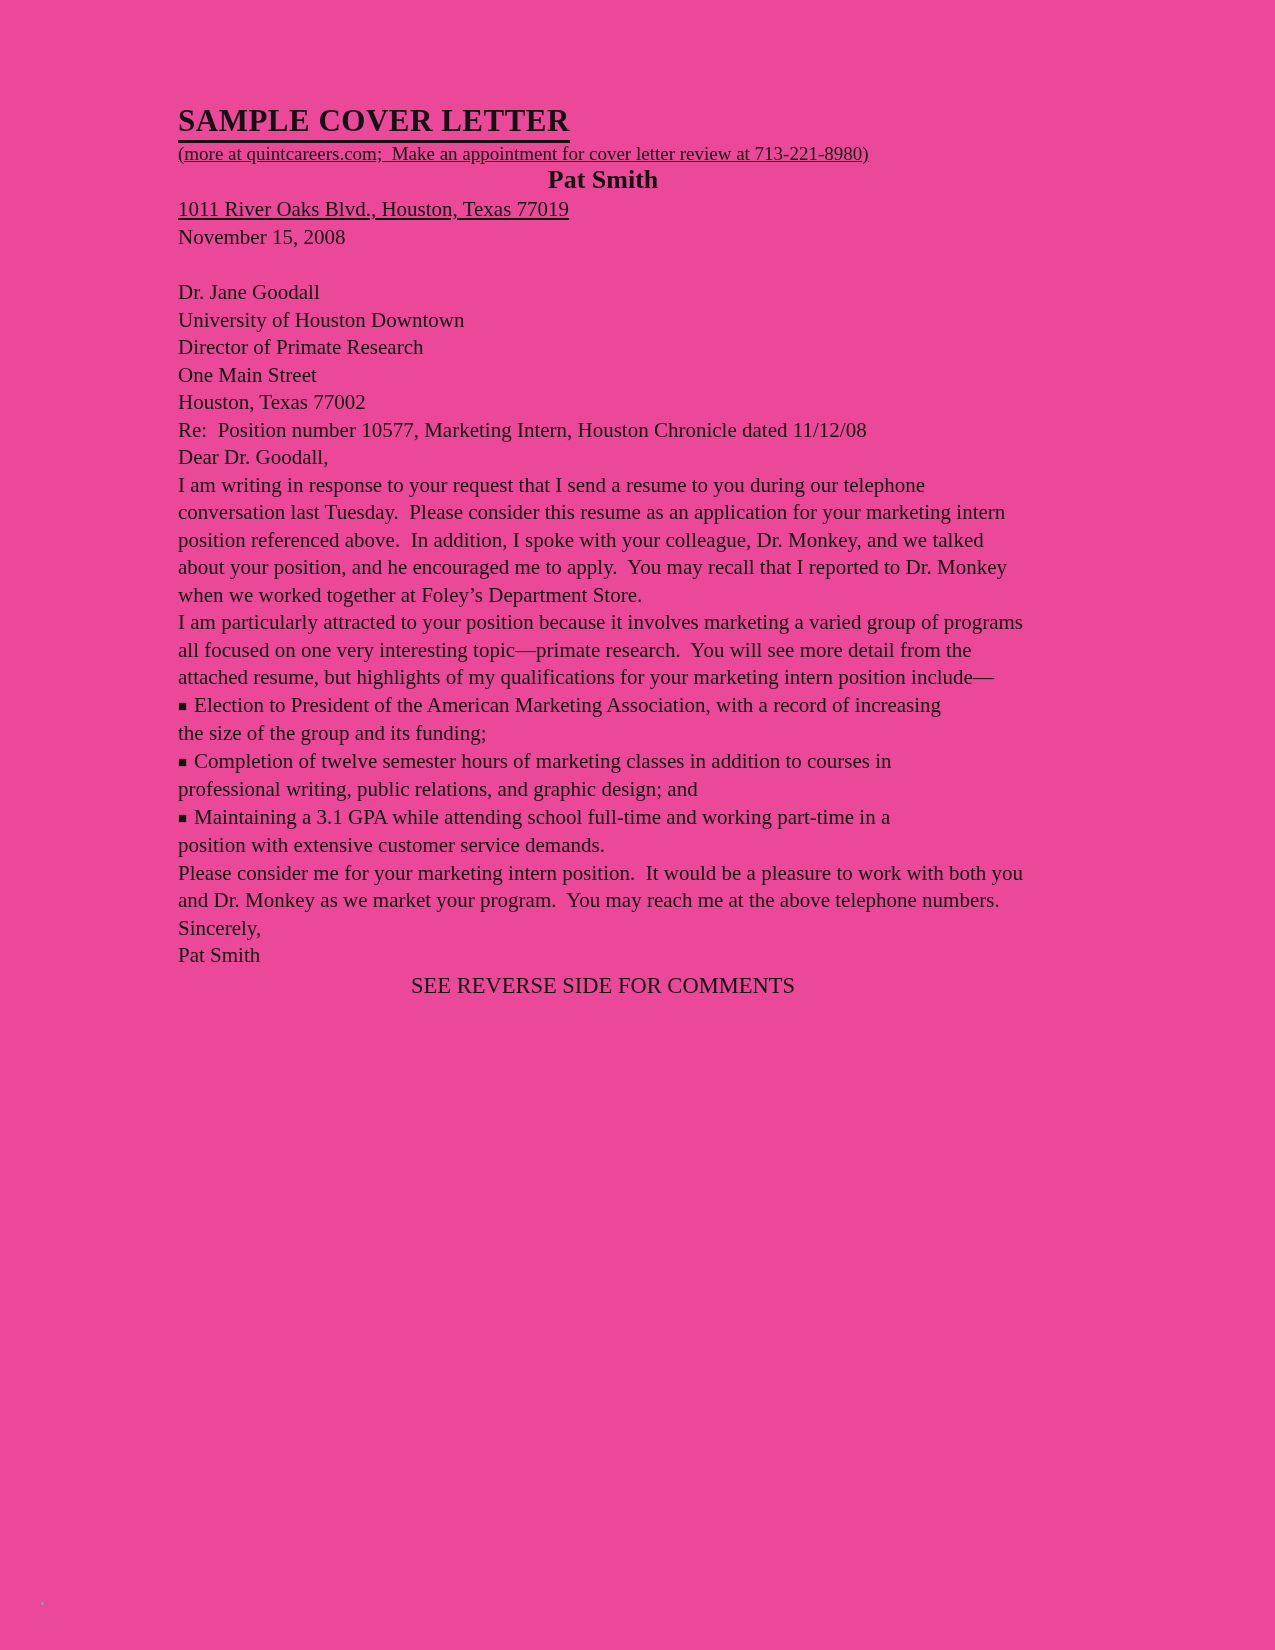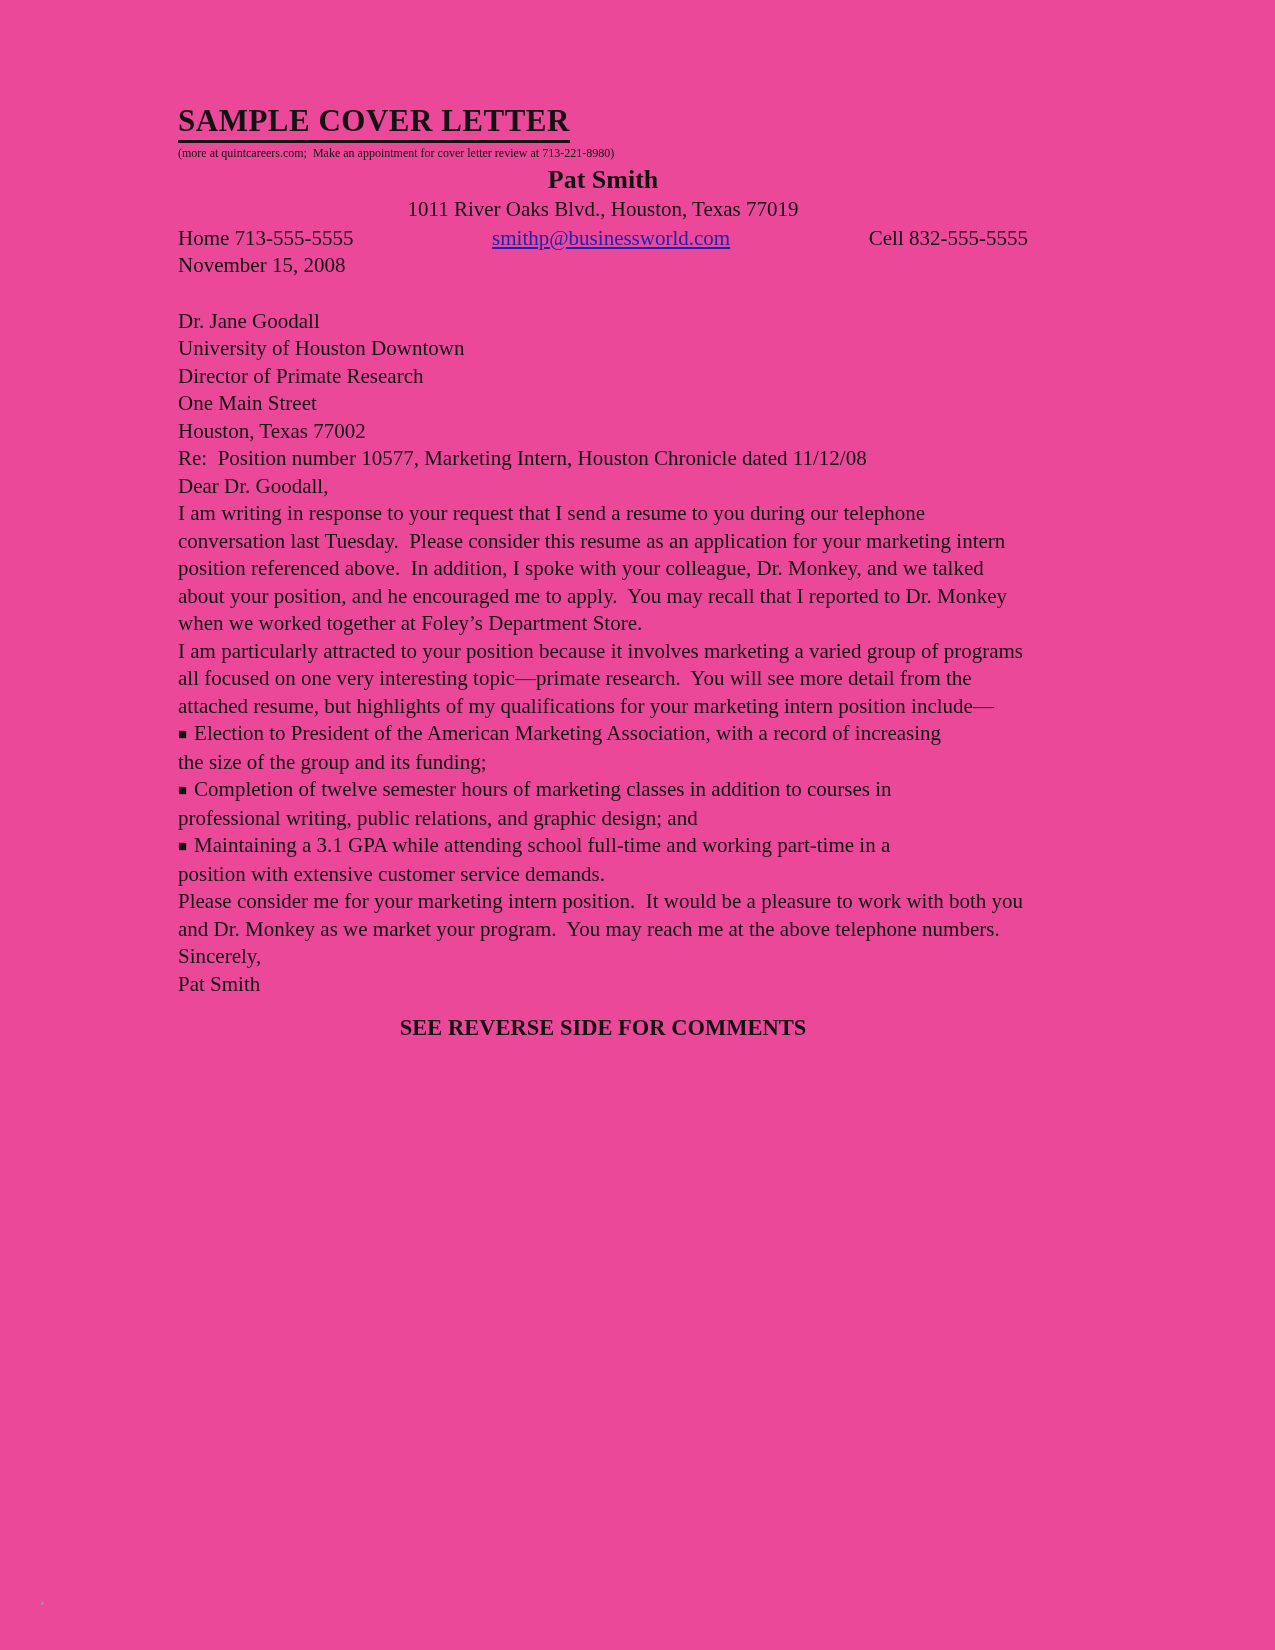--- a/index.html
+++ b/index.html
@@ -26,34 +26,35 @@
     display: inline-block;
     font-size: 31px;
     line-height: 34px;
     font-weight: bold;
     letter-spacing: 0.5px;
     border-bottom: 3px solid #121212;
     padding-bottom: 2px;
     margin: 0;
   }
   .doc-subtitle {
-    font-size: 12px;
+    font-size: 19px;
     line-height: 21px;
+    text-decoration: underline;
     margin-top: 3px;
   }
   .sender-name {
     text-align: center;
     font-weight: bold;
     font-size: 26px;
     line-height: 32px;
     margin-top: 5px;
   }
   .sender-address {
-    text-align: center;
     margin-top: 1px;
+    text-decoration: underline;
   }
   .contact-row {
     display: flex;
     justify-content: space-between;
     align-items: baseline;
     margin-top: 1px;
   }
   .email-link {
     color: #2222aa;
     text-decoration: underline;
@@ -66,23 +67,23 @@
     width: 772px;
   }
   .bullet .marker {
     font-size: 15px;
     margin-right: 7px;
     vertical-align: 1px;
   }
   .closing-name { margin-top: 55px; }
   .footer-note {
     text-align: center;
-    font-weight: bold;
+    font-weight: normal;
     font-size: 22.5px;
-    margin-top: 16px;
+    margin-top: 2px;
   }
   .scan-dot {
     position: absolute;
     left: 41px;
     top: 1602px;
     width: 3px;
     height: 3px;
     background: #9a9a9a;
     border-radius: 50%;
   }
@@ -92,25 +93,20 @@
 
 <div class="page">
   <div class="content">
 
     <h1 class="doc-title">SAMPLE COVER LETTER</h1>
     <div class="doc-subtitle line">(more at quintcareers.com;  Make an appointment for cover letter review at 713-221-8980)</div>
 
     <div class="sender-name line">Pat Smith</div>
     <div class="sender-address line">1011 River Oaks Blvd., Houston, Texas 77019</div>
 
-    <div class="contact-row">
-      <span>Home 713-555-5555</span>
-      <span class="email-link">smithp@businessworld.com</span>
-      <span>Cell 832-555-5555</span>
-    </div>
 
     <p class="block">November 15, 2008</p>
 
     <div class="block">
       <div class="line">Dr. Jane Goodall</div>
       <div class="line">University of Houston Downtown</div>
       <div class="line">Director of Primate Research</div>
       <div class="line">One Main Street</div>
       <div class="line">Houston, Texas 77002</div>
     </div>

